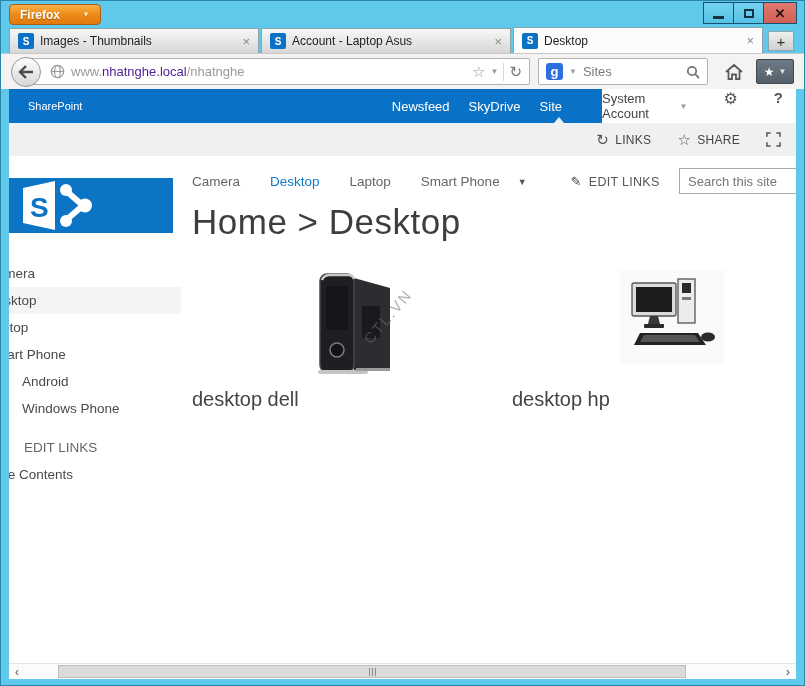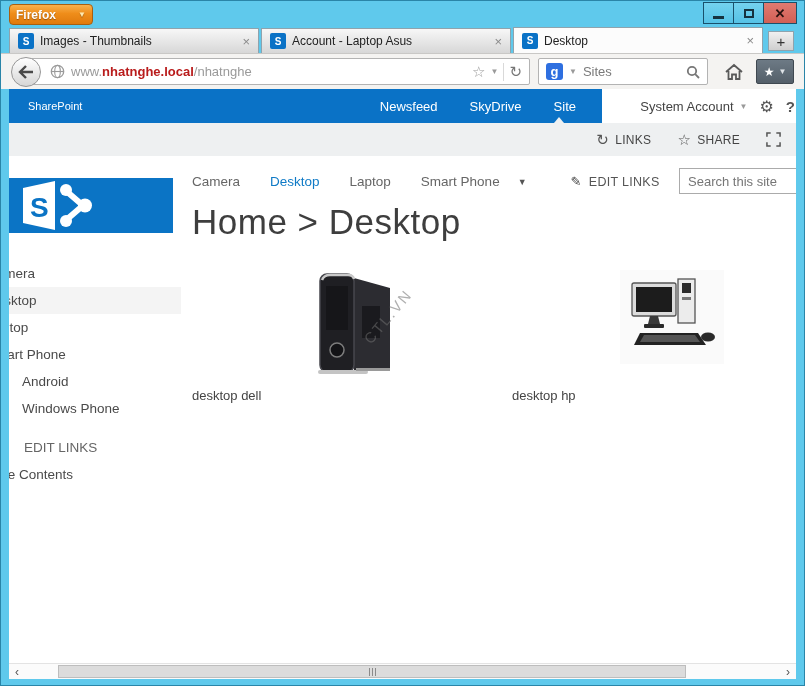--- a/index.html
+++ b/index.html
@@ -4,21 +4,21 @@
 <style>
   * { box-sizing: border-box; margin: 0; padding: 0; }
   body { font-family: "Liberation Sans", sans-serif; background: #888; }
   .window {
     position: relative; width: 805px; height: 686px;
     background: #5fc9ec; border: 1px solid #2a85a8; overflow: hidden;
   }
   
   .titlebar { height: 26px; position: relative; }
   .fx-btn {
-    position: absolute; left: 8px; top: 3px; width: 84px; height: 21px;
+    position: absolute; left: 8px; top: 3px; width: 92px; height: 21px;
     background: linear-gradient(#f9b14c, #ef8d1a 45%, #e07a0d);
     border: 1px solid #a85f10; border-radius: 4px;
     color: #fff; font-size: 12px; font-weight: bold;
     display: flex; align-items: center; justify-content: center; gap: 22px;
     text-shadow: 0 1px 1px rgba(0,0,0,.35); cursor: default;
   }
   .fx-caret { color: #ffe9b0; font-size: 8px; line-height: 1; }
   .win-controls { position: absolute; right: 7px; top: 1px; display: flex; }
   .win-btn {
     width: 31px; height: 22px; border: 1px solid #19506b; margin-left: -1px;
@@ -58,21 +58,21 @@
     background: linear-gradient(#ffffff,#d6d6d6); border: 1px solid #979797;
     display: flex; align-items: center; justify-content: center;
     margin-right: -17px; z-index: 3;
   }
   .url-box {
     flex: 1; max-width: 516px; height: 27px; background: #fff;
     border: 1px solid #b3b3b3; border-radius: 2px;
     display: flex; align-items: center; padding: 0 7px 0 25px; gap: 6px;
   }
   .url-text { flex: 1; font-size: 13px; color: #9a9a9a; white-space: nowrap; overflow: hidden; }
-  .url-domain { color: #b91c1c; font-weight: bold; }
+  .url-domain { color: #4c1d95; font-weight: normal; }
   .url-icons { display: flex; align-items: center; gap: 5px; color: #9a9a9a; }
   .star-o { font-size: 15px; }
   .tiny-caret { font-size: 8px; color: #999; }
   .divider-v { width: 1px; height: 18px; background: #d9d9d9; }
   .reload { font-size: 15px; color: #777; }
   .search-box {
     width: 170px; height: 27px; background: #fff; border: 1px solid #b3b3b3;
     border-radius: 2px; display: flex; align-items: center; gap: 6px;
     padding: 0 7px; margin-left: 8px;
   }
@@ -91,29 +91,29 @@
   .bm-star { font-size: 12px; }
   .bm-caret { font-size: 8px; color: #dfe4e8; }
   
   .pagecol { margin: 0 8px; }
   .suitebar { height: 34px; display: flex; background: #fff; }
   .suite-blue {
     width: 593px; background: #0a72c6; color: #fff;
     display: flex; align-items: center; padding-left: 19px; position: relative;
   }
   .brand { font-size: 11px; }
-  .suite-links { margin-left: auto; display: flex; gap: 32px; font-size: 13px; padding-right: 26px; align-items: center; }
+  .suite-links { margin-left: auto; display: flex; gap: 19px; font-size: 13px; padding-right: 40px; align-items: center; }
   .sites-caret {
     position: absolute; right: 38px; bottom: 0; width: 0; height: 0;
     border-left: 5px solid transparent; border-right: 5px solid transparent;
     border-bottom: 6px solid #eef0f1;
   }
   .suite-white {
-    flex: 1; display: flex; align-items: center; justify-content: flex-end;
-    gap: 12px; padding-right: 1px; font-size: 13px; color: #444;
+    flex: 1; display: flex; justify-content: flex-end;
+    gap: 36px; padding-right: 13px; font-size: 13px; color: #444;
   }
   .acct { display: flex; align-items: center; gap: 6px; }
   .gear { font-size: 16px; color: #555; }
   .help-q { font-size: 15px; font-weight: bold; color: #555; }
   .ribbon {
     height: 33px; background: #eef0f1; display: flex; align-items: center;
     justify-content: flex-end; gap: 26px; padding-right: 15px;
     font-size: 12px; color: #444;
   }
   .rb-item { display: flex; align-items: center; gap: 6px; letter-spacing: .3px; }
@@ -142,21 +142,21 @@
   .site-search::placeholder { color: #767676; opacity: 1; }
   .heading { margin-top: 2px; font-size: 35px; font-weight: 300; color: #3e3e3e; letter-spacing: .5px; }
   .products { display: flex; margin-top: 24px; }
   .tile { width: 333px; cursor: pointer; }
   .imgwrap { height: 112px; display: flex; align-items: flex-end; justify-content: center; position: relative; }
   .hp-box { background: #fafafa; width: 104px; height: 94px; margin-bottom: 14px; display: flex; align-items: center; justify-content: center; }
   .watermark {
     position: absolute; right: 92px; top: 42px; transform: rotate(-50deg);
     color: rgba(110,110,110,.55); font-size: 15px; letter-spacing: 2px;
   }
-  .plabel { margin-top: 10px; font-size: 13px; color: #444; }
+  .plabel { margin-top: 10px; font-size: 20px; color: #444; }
   
   .hscroll {
     margin: 0 8px; height: 16px; background: #f2f2f2; border-top: 1px solid #e3e3e3;
     display: flex; align-items: stretch; position: relative;
   }
   .scroll-btn { width: 16px; display: flex; align-items: center; justify-content: center; font-size: 12px; color: #555; background: #fbfbfb; }
   .track { flex: 1; background: #fbfbfb; position: relative; }
   .thumb {
     position: absolute; left: 33px; width: 628px; top: 1px; bottom: 1px;
     background: #dcdcdc; border: 1px solid #bdbdbd;

